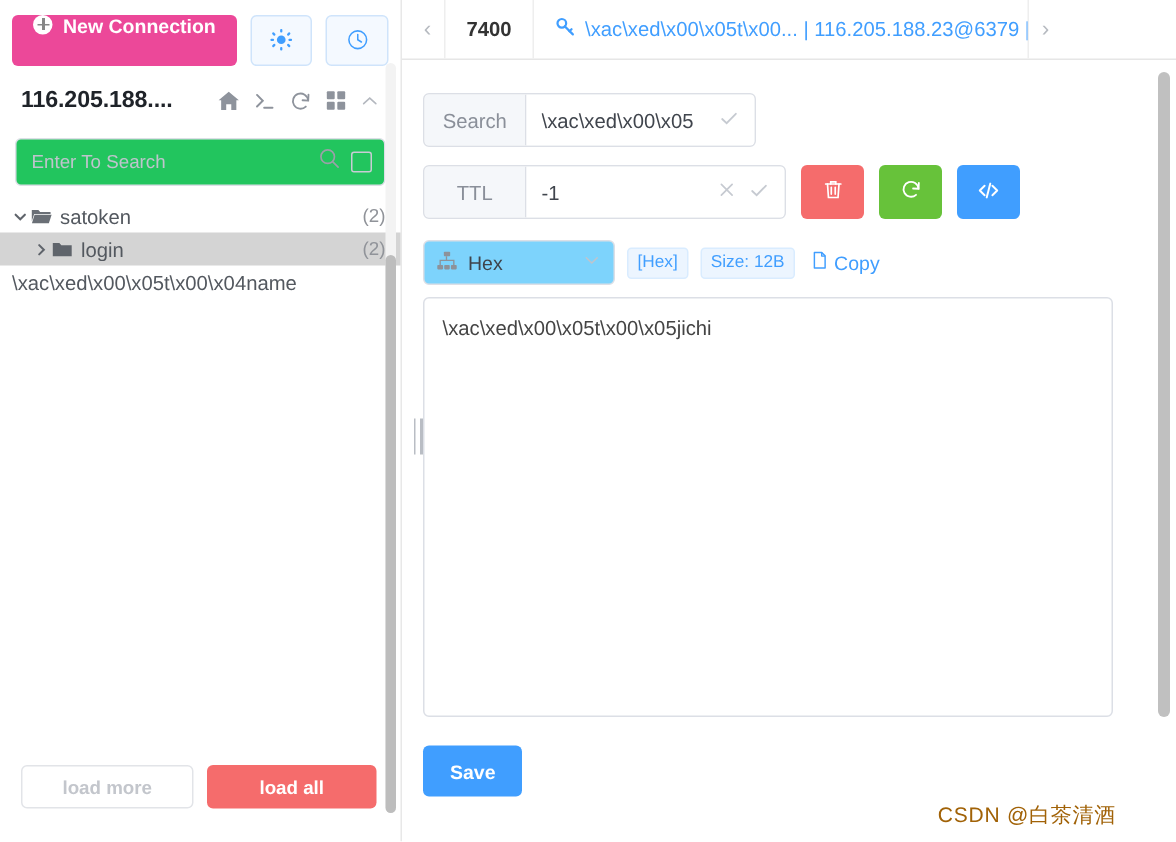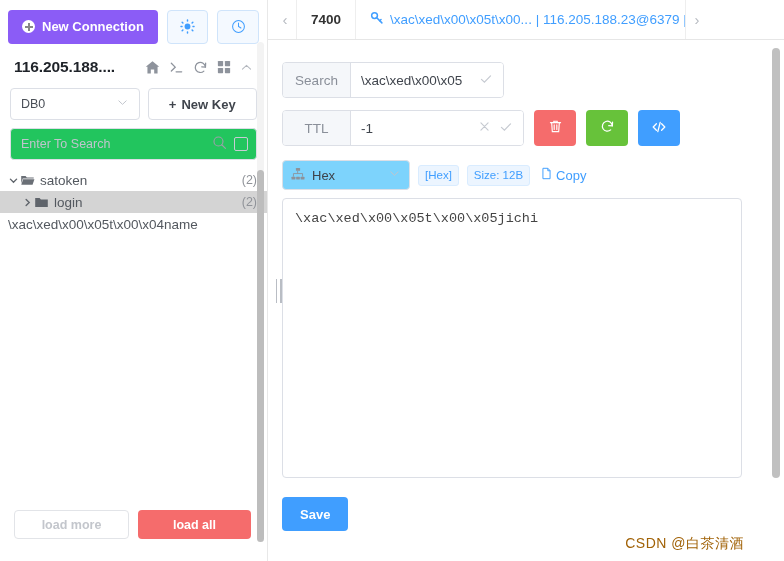--- a/index.html
+++ b/index.html
@@ -18,26 +18,26 @@
     width: 268px; height: 561px;
     background: #ffffff;
     border-right: 1px solid #e8e8e8;
     flex: 0 0 268px;
   }
   .conn-toolbar {
     display: flex; align-items: center; gap: 9px;
     padding: 7px 8px 0 8px; height: 46px;
   }
   .btn-new-conn {
-    background: #8b5cf6;
+    background: #ec4899;
     color: #ffffff;
     border: none; border-radius: 4px;
-    height: 34px; padding: 12px 14px;
+    height: 34px; padding: 0 14px;
     font-size: 13px; font-weight: bold;
-    display: flex; align-items: center; gap: 7px;
+    display: flex; align-items: flex-start; gap: 7px;
     cursor: pointer;
     white-space: nowrap;
   }
   .plus-circle {
     width: 13px; height: 13px; border-radius: 50%;
     background: #ffffff; position: relative; flex: 0 0 13px;
   }
   .plus-circle::before, .plus-circle::after {
     content:""; position: absolute; background: #878787;
   }
@@ -232,21 +232,21 @@
     color: #409eff; font-size: 13px; cursor: pointer; margin-left: 2px;
   }
 
   .value-area {
     position: relative;
     width: 460px; height: 280px;
     border: 1px solid #dcdfe6; border-radius: 4px;
     background: #fff; padding: 10px 12px;
     font-size: 13.5px; color: #444; line-height: 1.5;
     overflow: auto; outline: none;
-    font-family: Liberation Mono, monospace;
+    font-family: Liberation Sans, sans-serif;
     resize: none;
   }
 
   .btn-save {
     margin-top: 19px;
     background: #409eff; color: #fff; border: none; border-radius: 4px;
     height: 34px; padding: 0 18px; font-size: 13px; font-weight: bold;
     cursor: pointer;
   }
 
@@ -332,34 +332,20 @@
           </svg>
         </span>
         <span>
           <svg width="13" height="13" viewBox="0 0 16 16" fill="none" stroke="#b4b8bf" stroke-width="1.3" stroke-linecap="round">
             <path d="M3 10 L8 5.4 L13 10"></path>
           </svg>
         </span>
       </div>
     </div>
 
-    <div class="row-controls">
-      <div class="db-select">
-        <span>DB0</span>
-        <span>
-          <svg width="13" height="13" viewBox="0 0 16 16" fill="none" stroke="#c0c4cc" stroke-width="1.2" stroke-linecap="round">
-            <path d="M3.5 6 L8 10.3 L12.5 6"></path>
-          </svg>
-        </span>
-      </div>
-      <button class="new-key-btn">
-        <span>+</span>
-        <span>New Key</span>
-      </button>
-    </div>
 
     <div class="search-wrap">
       <div class="search-box">
         <input type="text" value="" placeholder="Enter To Search" style="">
         <span>
           <svg width="15" height="15" viewBox="0 0 16 16" fill="none" stroke="#9aa0a8" stroke-width="1.2">
             <circle cx="6.9" cy="6.9" r="4.8"></circle>
             <path d="M10.4 10.4 L14.3 14.3" stroke-linecap="round"></path>
           </svg>
         </span>

